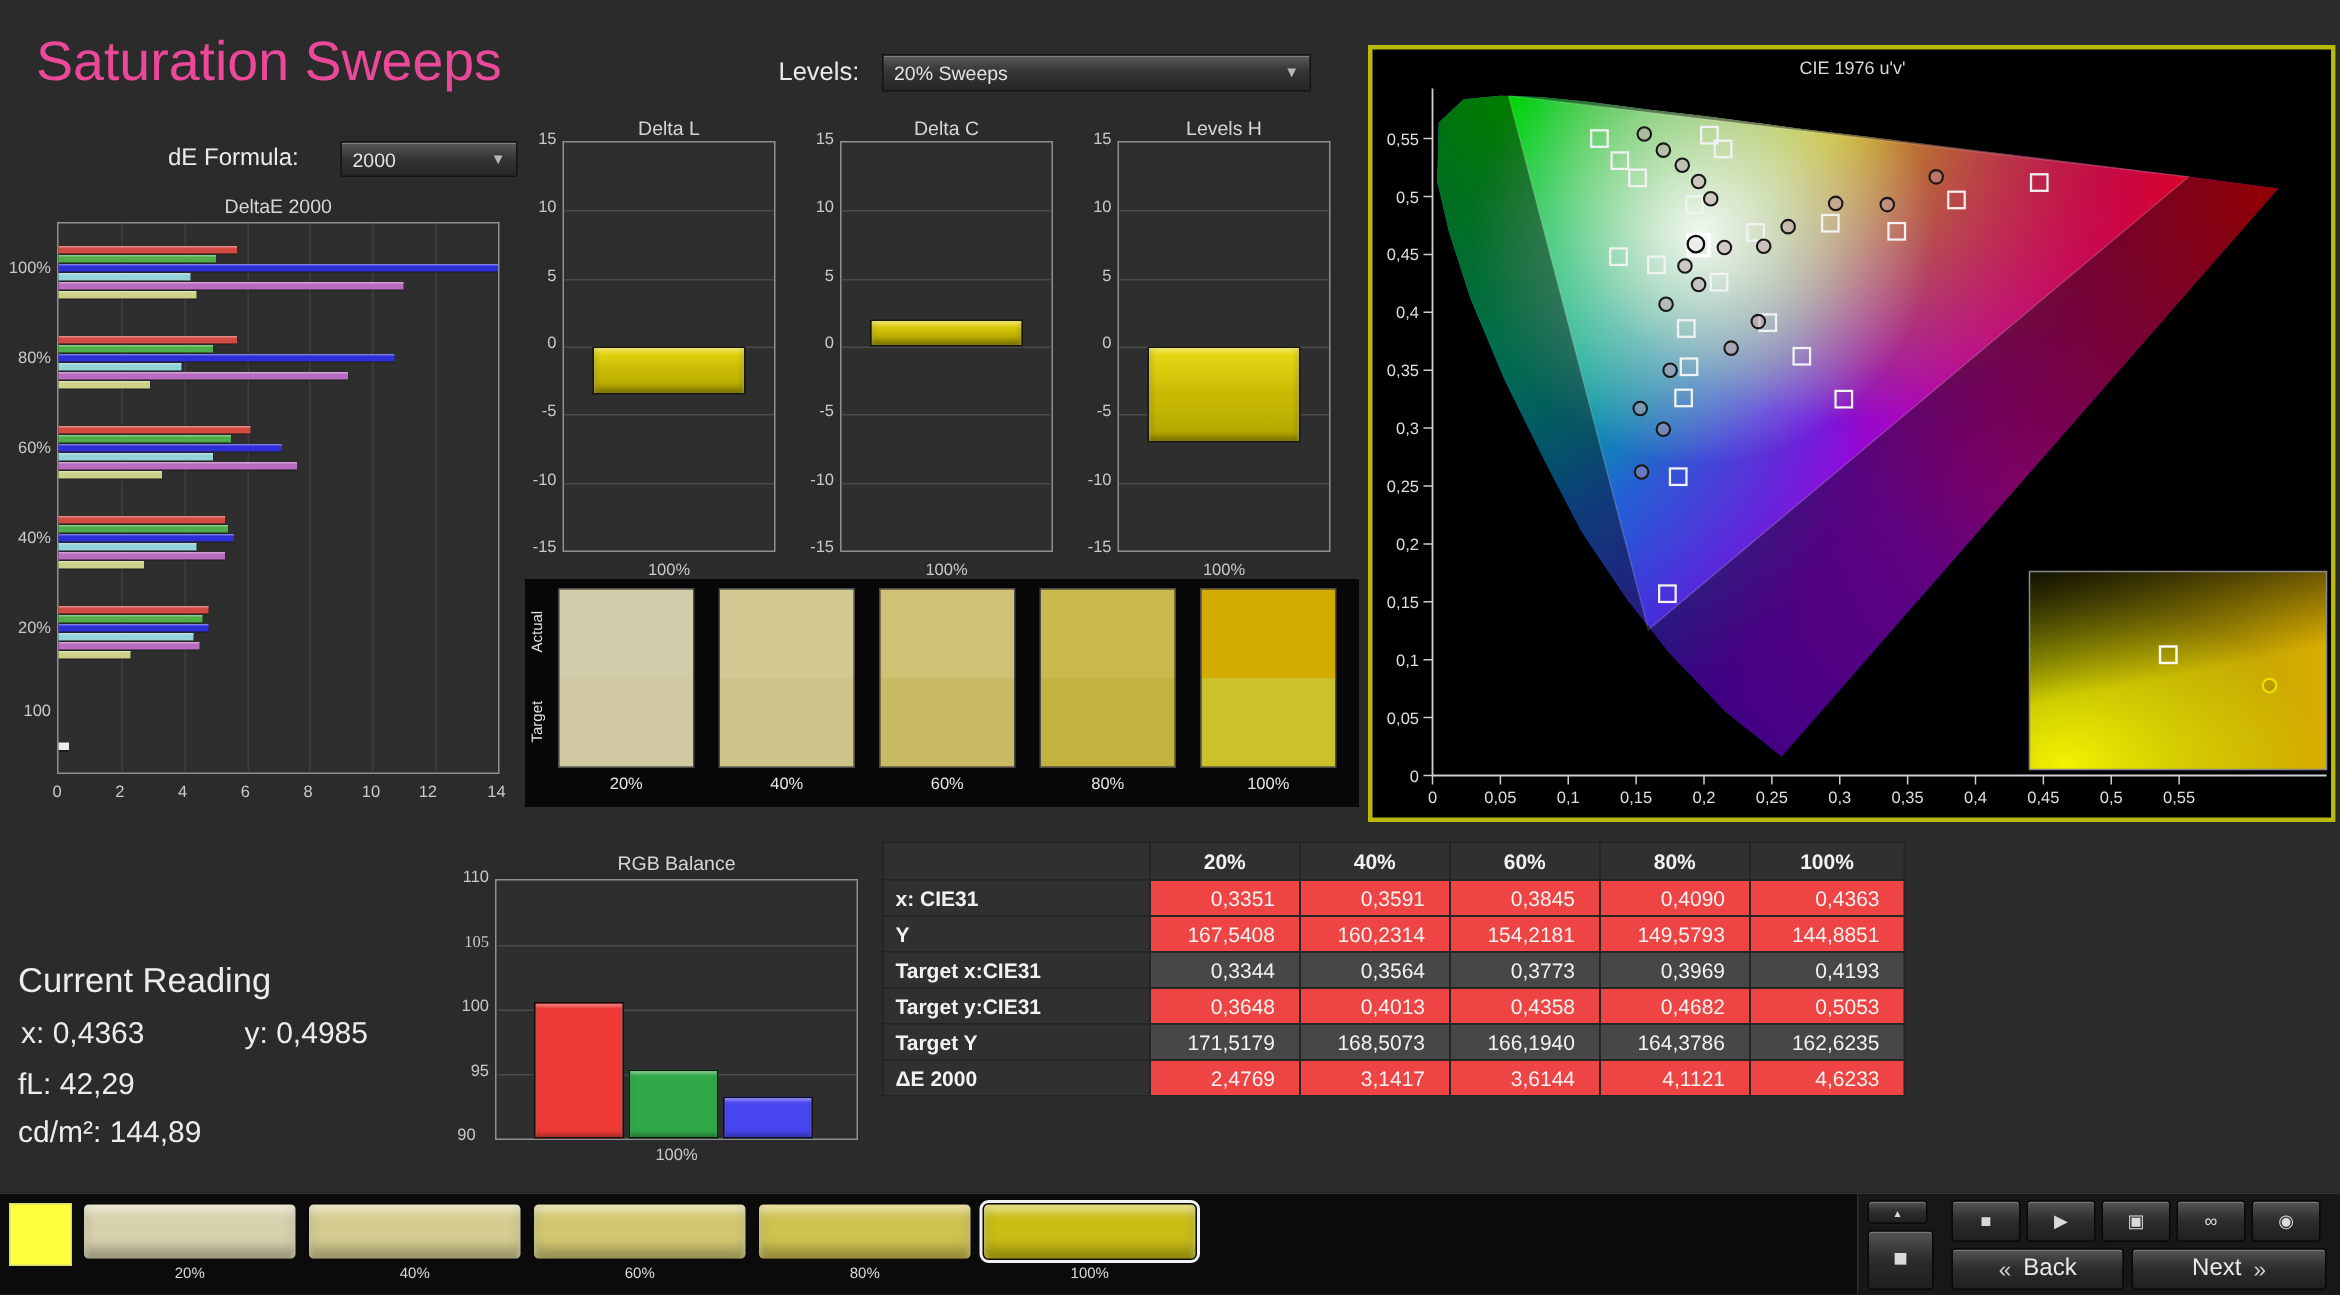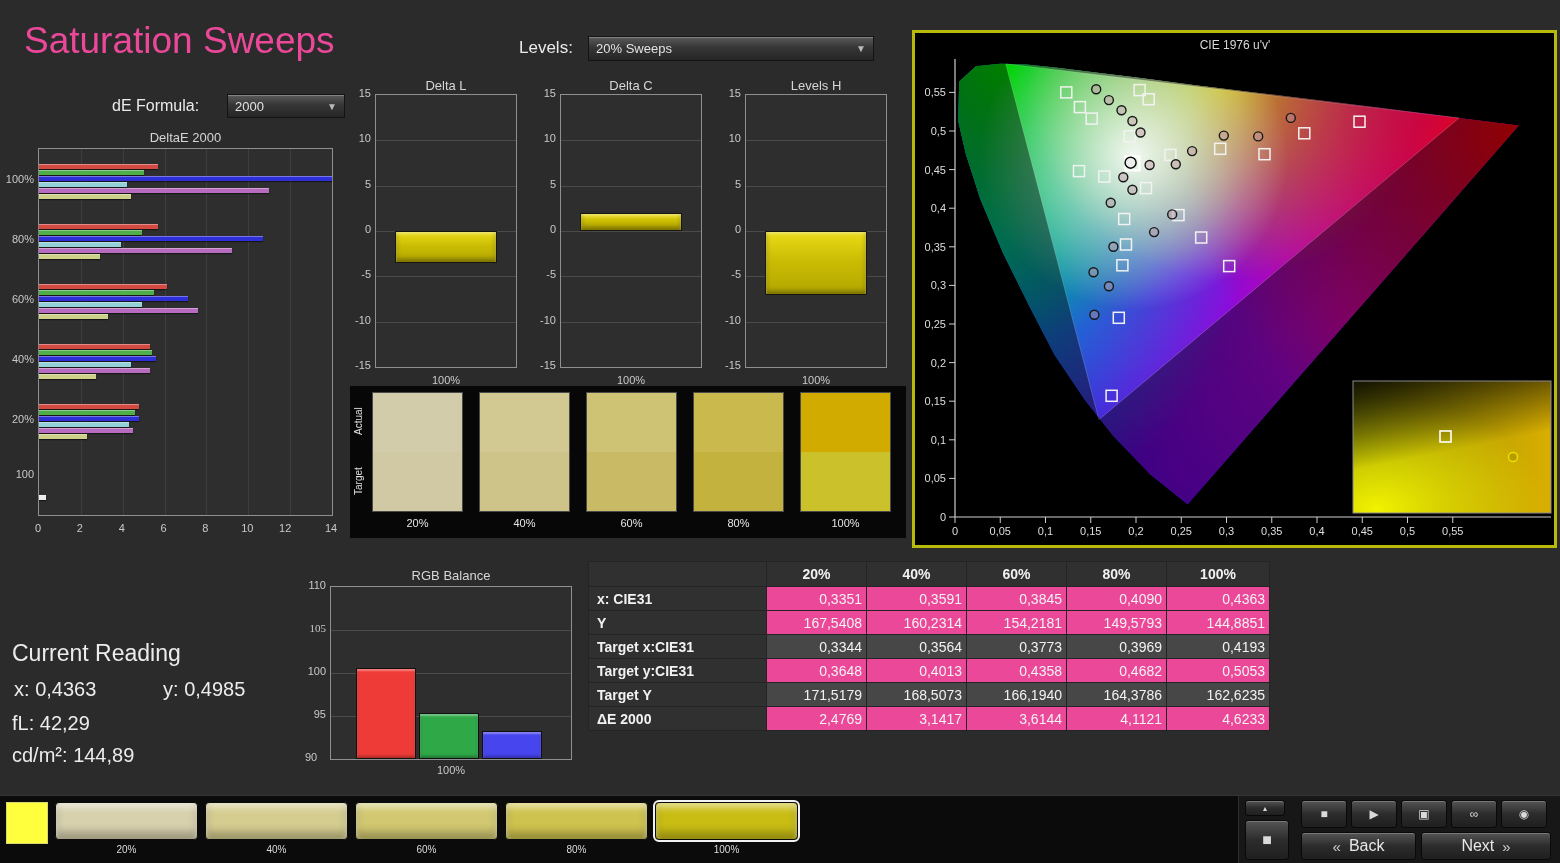--- a/index.html
+++ b/index.html
@@ -13,25 +13,25 @@
   .chart-title{position:absolute;text-align:center;font-size:13px;color:#d6d6d6}
   .plot{position:absolute;background:#2e2e2e;border:1px solid #8f8f8f}
   .xcat{position:absolute;text-align:center;font-size:11px;color:#c9c9c9}
   .yellowbar{background:linear-gradient(180deg,#eadc17,#cbbd04 45%,#b3a600);border:1px solid #17170c;box-shadow:inset 0 2px 3px rgba(255,255,255,.4),inset 0 -3px 5px rgba(0,0,0,.35)}
   .strip{position:absolute;background:#070707}
   .vlabel{position:absolute;left:3px;width:16px;height:58px;writing-mode:vertical-rl;transform:rotate(180deg);font-size:10px;color:#e0e0e0;text-align:center}
   .cie-panel{position:absolute;background:#000;border:3px solid #b9b909}
   svg{font-family:inherit;display:block}
   .stat{position:absolute;color:#ececec}
   .mtable{position:absolute;border-collapse:collapse;table-layout:fixed;font-size:14px;color:#f2f2f2}
-  .mtable th,.mtable td{border:1px solid #242424;height:24px;padding:0 4px 0 8px;overflow:hidden;white-space:nowrap}
+  .mtable th,.mtable td{border:1px solid #242424;height:24px;padding:0 16px 0 8px;overflow:hidden;white-space:nowrap}
   .mtable th{background:#303030;font-weight:bold;text-align:center;height:25px;padding:0}
   .mtable td{text-align:right;background:#4a4a4a}
   .mtable td.rowlabel{background:#303030;font-weight:bold;text-align:left}
-  .mtable tr.odd td:not(.rowlabel){background:#ec4899}
+  .mtable tr.odd td:not(.rowlabel){background:#ef4444}
   .mtable tr.even td:not(.rowlabel){background:#474747}
   .bottombar{position:absolute;left:0;top:795px;width:1560px;height:68px;background:#0b0b0b;border-top:1px solid #333}
   .patch{position:absolute;left:6px;top:6px;width:42px;height:42px;border:1px solid #d8d870}
   .transport{position:absolute;left:1238px;top:0;width:322px;height:68px;background:#171717;border-left:1px solid #2e2e2e}
   .tbtn{position:absolute;display:flex;align-items:center;justify-content:center;gap:8px;background:linear-gradient(#545454,#2c2c2c 50%,#1f1f1f);border:1px solid #090909;border-radius:3px;box-shadow:inset 0 1px 0 rgba(255,255,255,.22);color:#dadada;cursor:pointer}
   .navbtn{font-size:16px;color:#e8e8e8}
   .navglyph{font-size:15px;color:#cfcfcf}
 </style>
 </head>
 <body>

